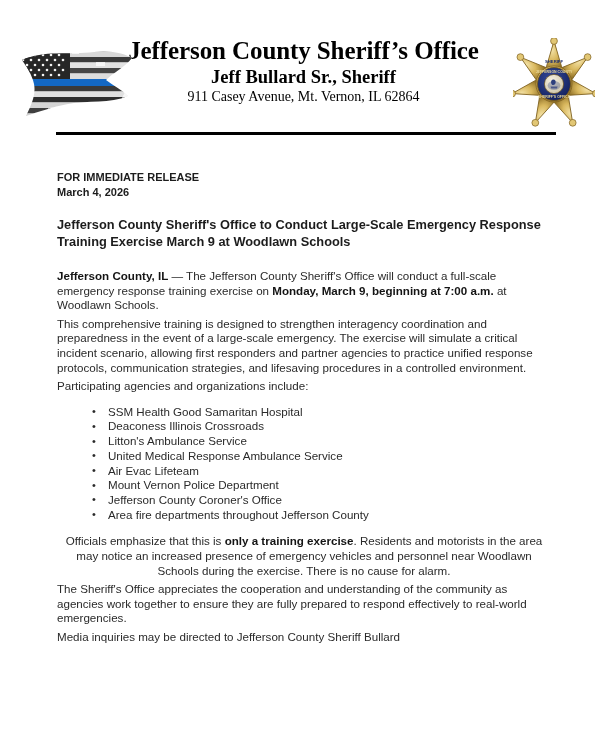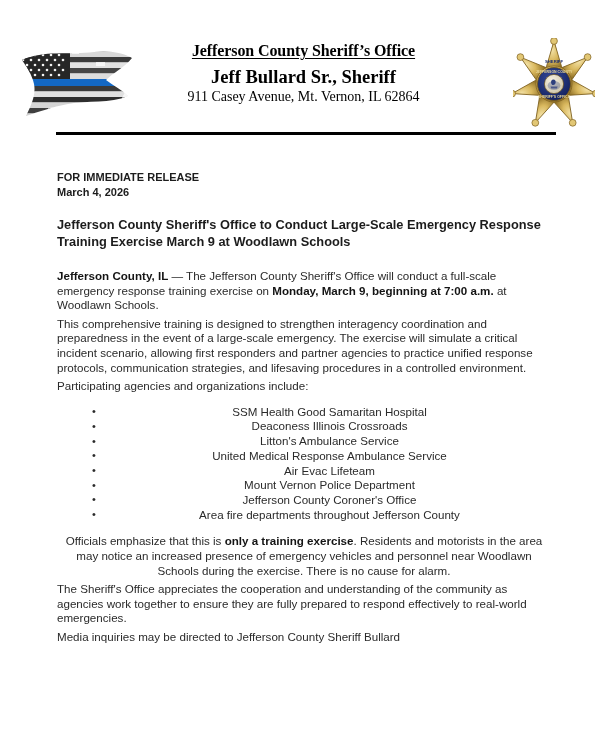--- a/index.html
+++ b/index.html
@@ -47,25 +47,24 @@
     height: 92px;
   }
 
   .head-text {
     text-align: center;
     padding: 0 110px;
   }
   .org-name {
     font-family: "Liberation Serif", serif;
     font-weight: bold;
-    font-size: 16px;
+    font-size: 25px;
     line-height: 25px;
     letter-spacing: -0.1px;
     color: #000;
-    text-decoration: underline;
     text-underline-offset: 2px;
     white-space: nowrap;
   }
   .sheriff-name {
     font-family: "Liberation Serif", serif;
     font-weight: bold;
     font-size: 18.5px;
     line-height: 22px;
     color: #000;
     margin-top: 3px;
@@ -123,21 +122,20 @@
   .para + .para { margin-top: 4px; }
   .para.lead { margin-top: 19px; }
   .para.after-list { margin-top: 12px; text-align: center; }
 
   .para b { color: #141414; }
 
   ul.agencies {
     margin: 11px 0 0 0;
     padding: 0;
     list-style: none;
-    text-align: center;
   }
   ul.agencies li {
     position: relative;
     font-size: 11.6px;
     line-height: 14.7px;
     color: #2a2a2a;
     padding-left: 51px;
   }
   ul.agencies li::before {
     content: "\2022";

